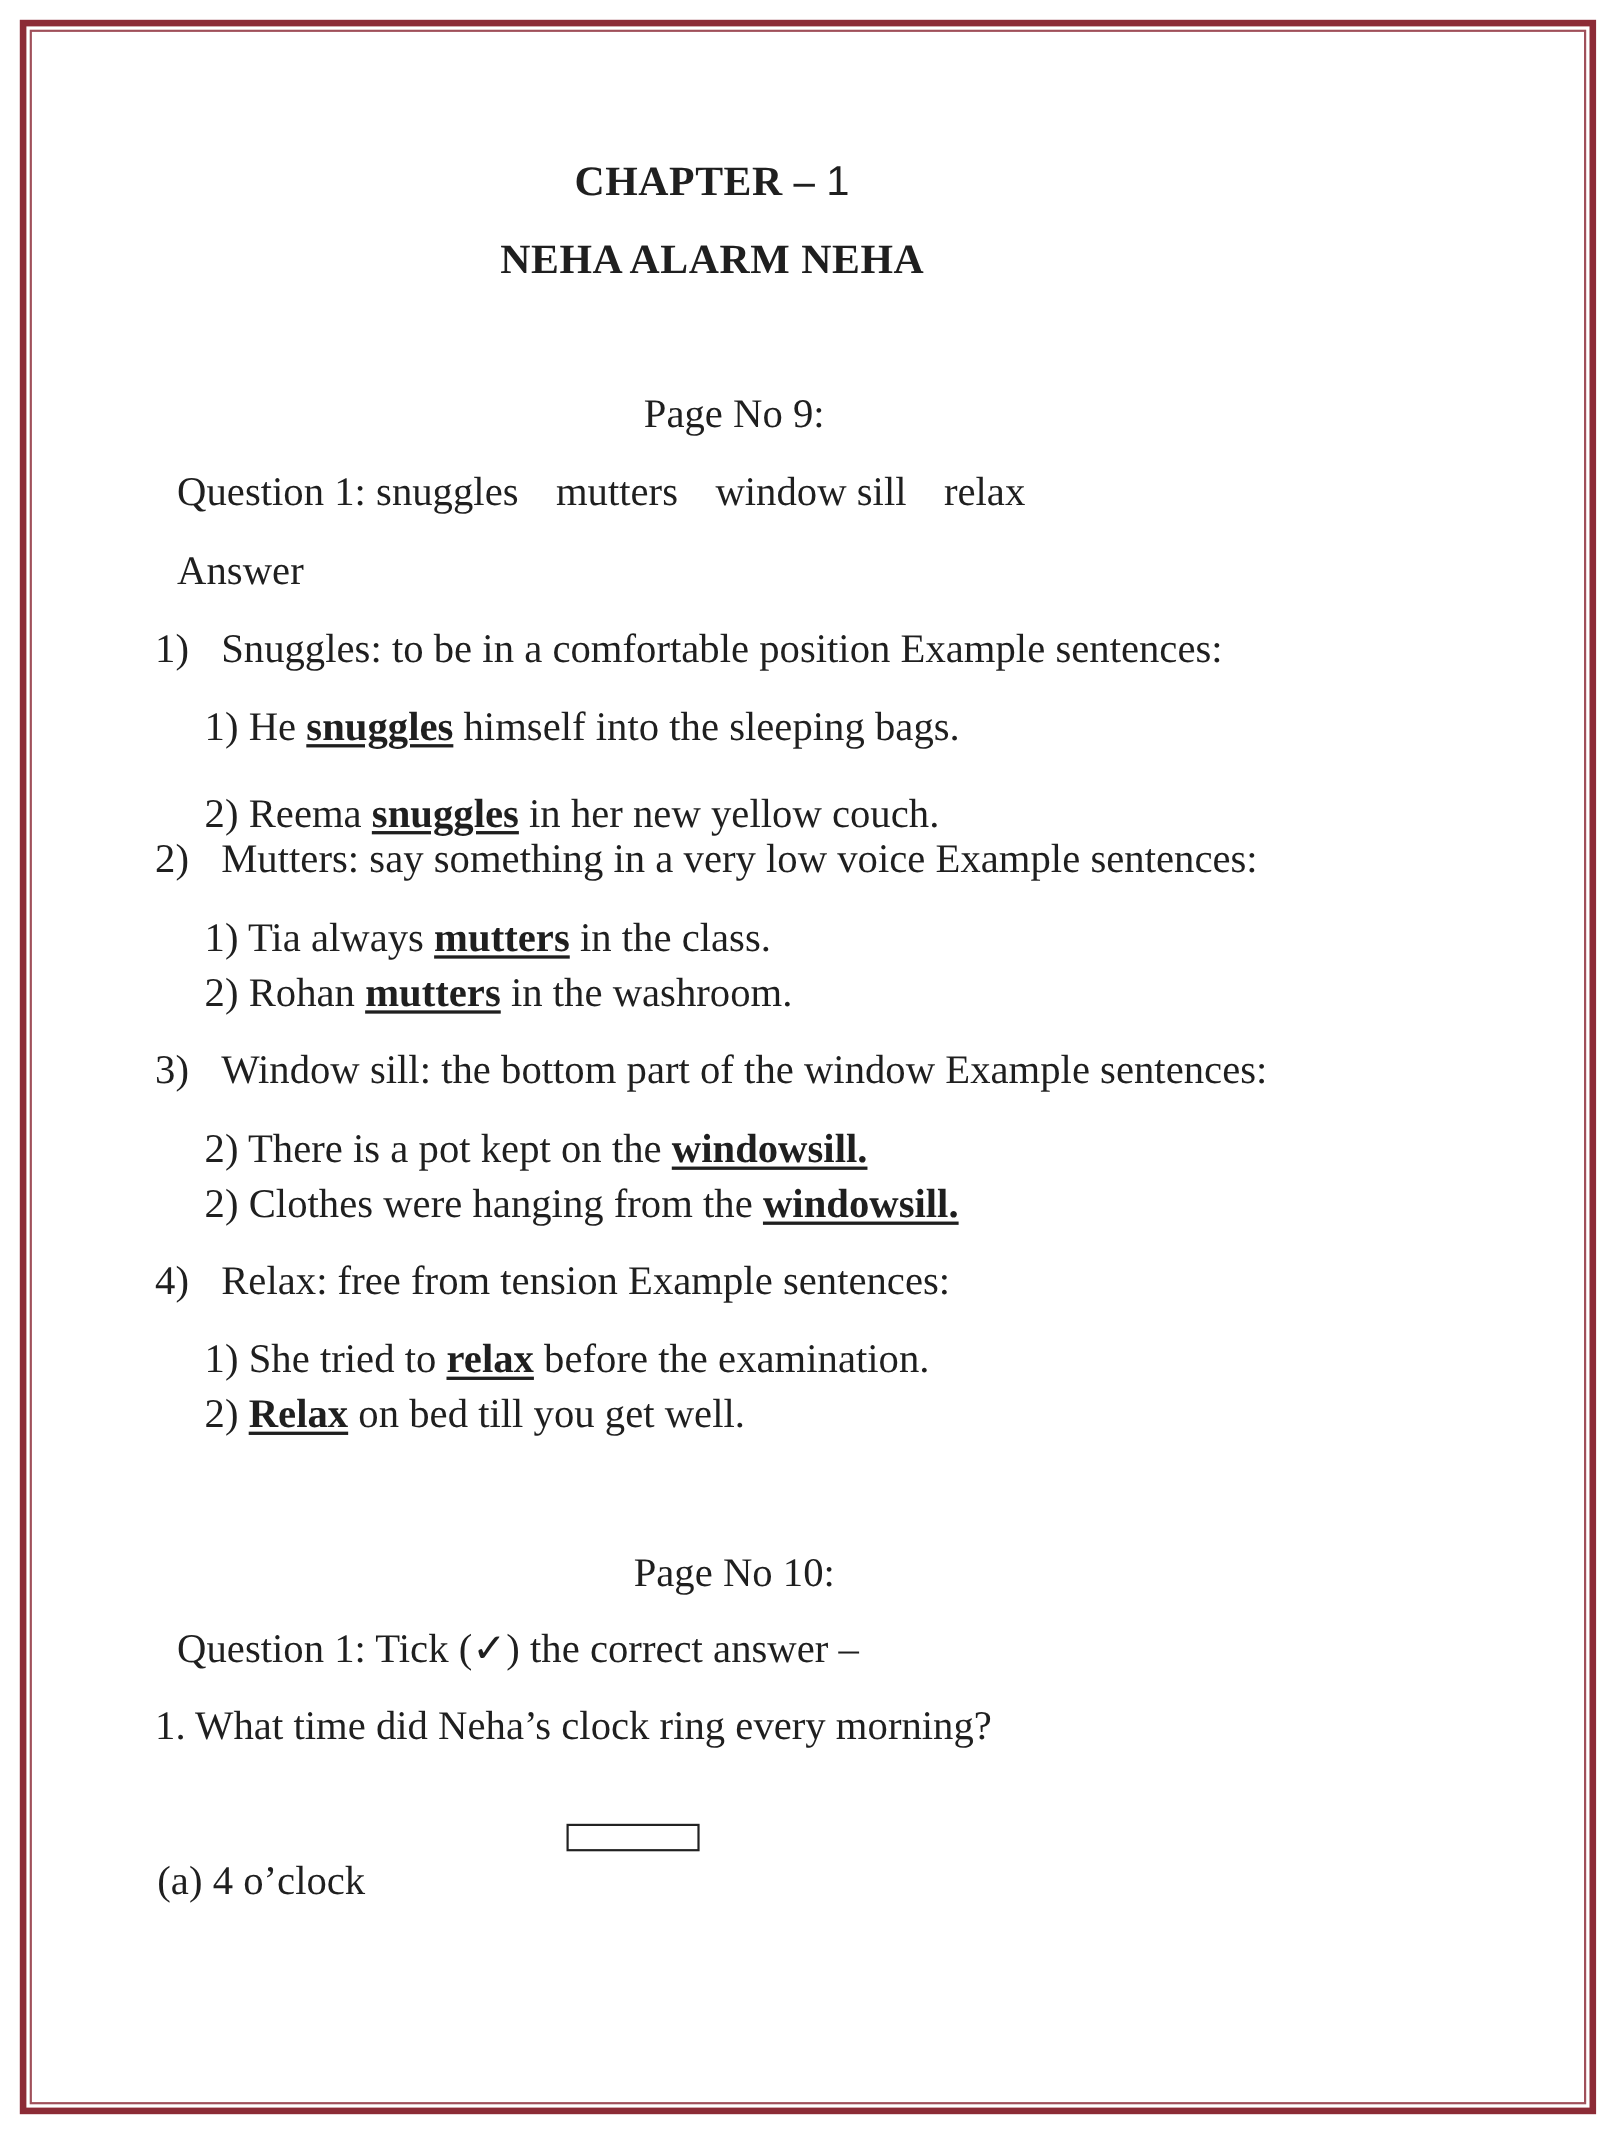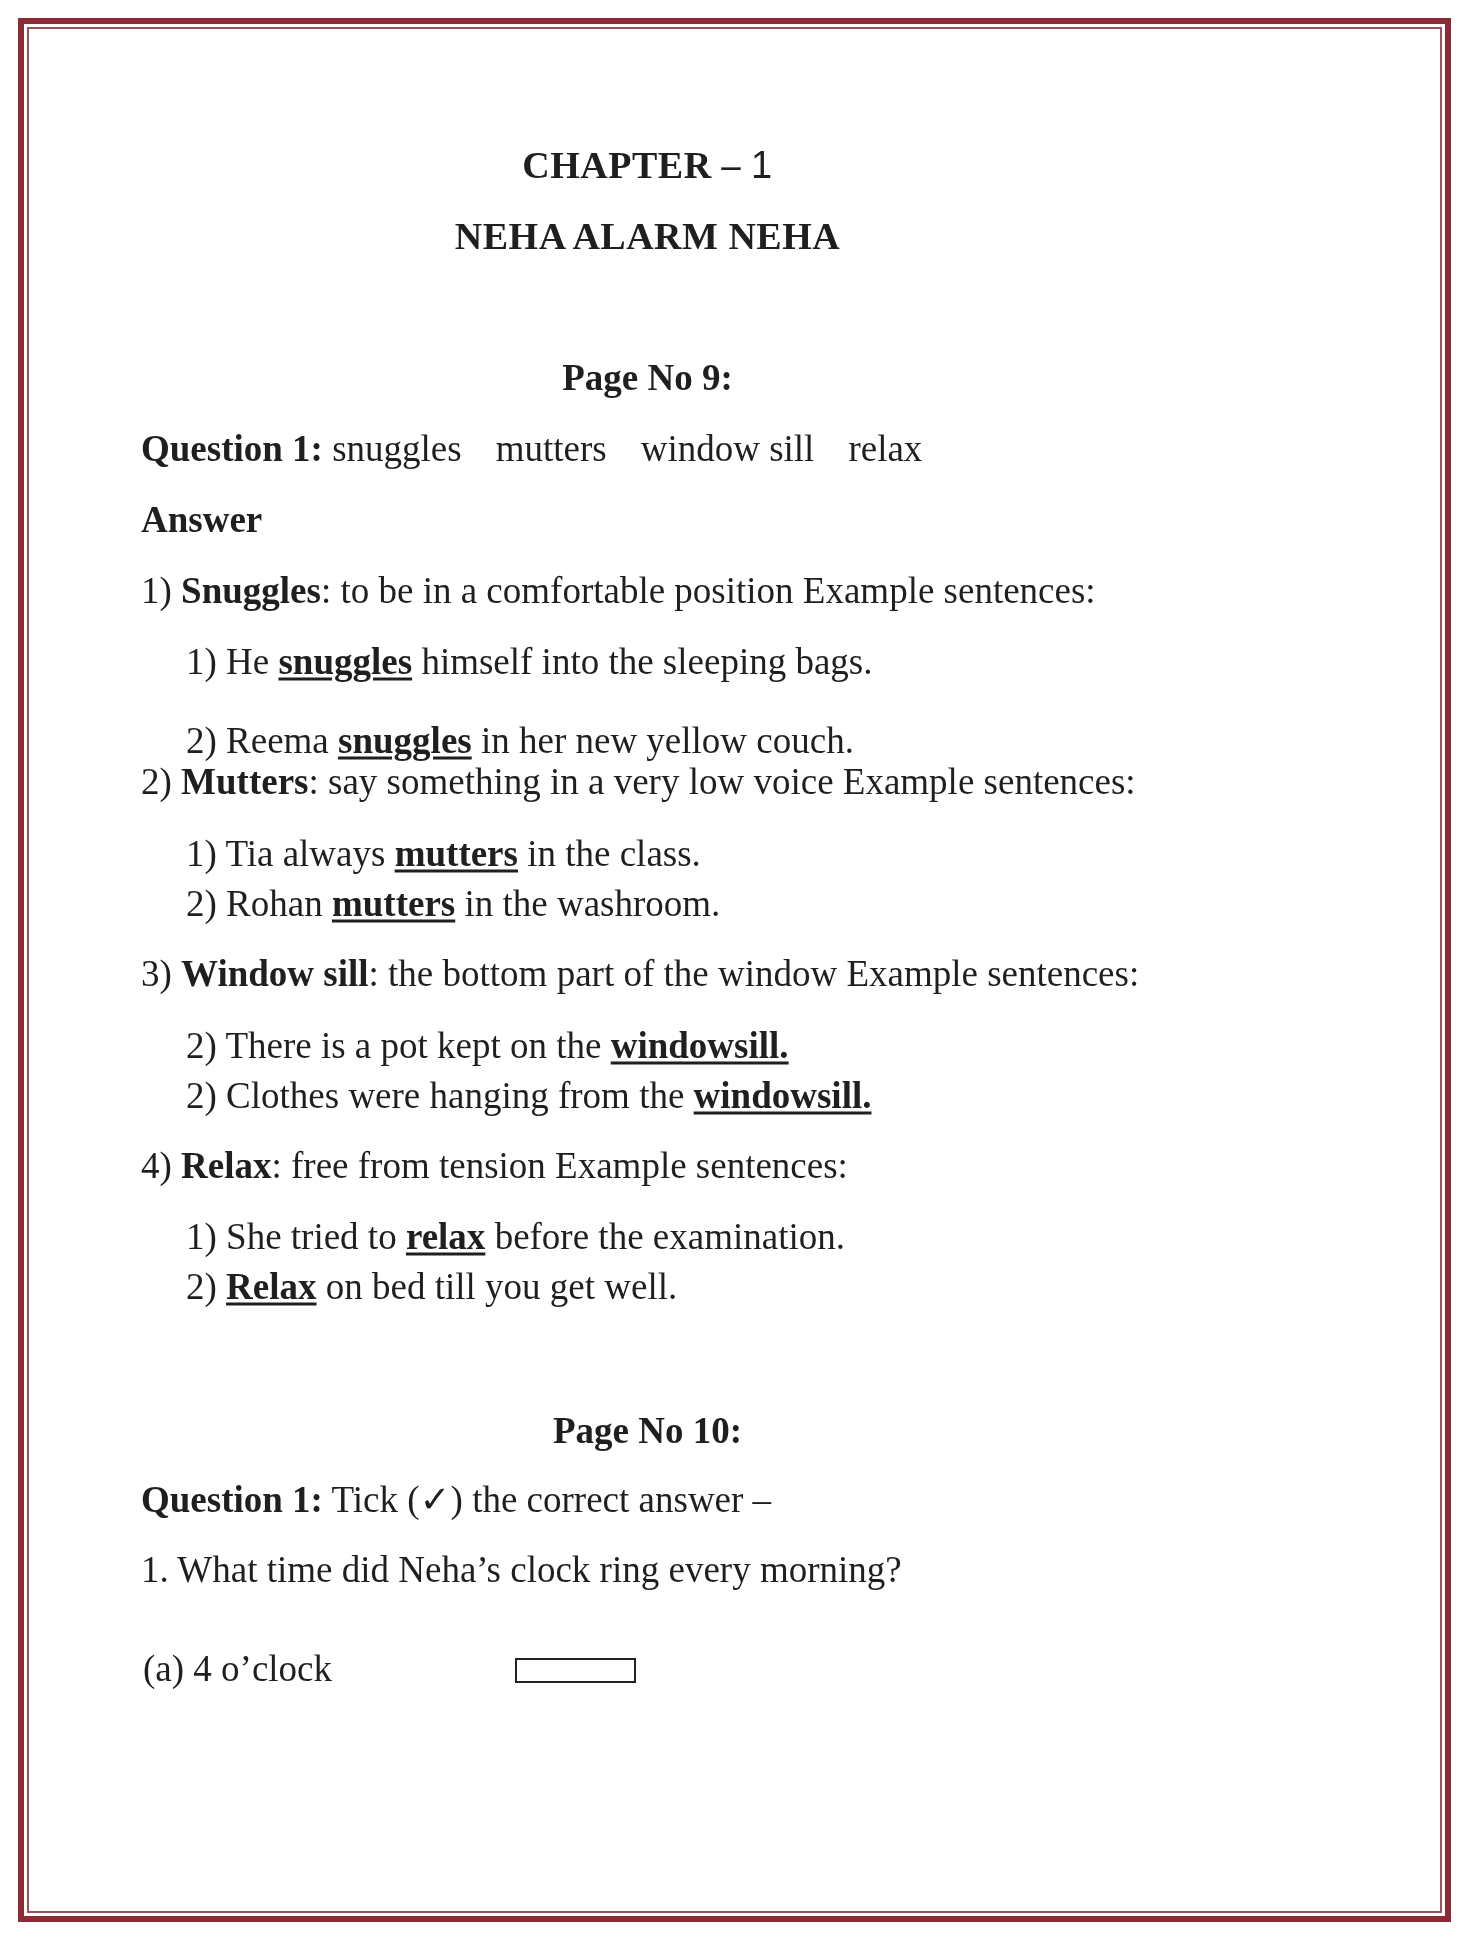--- a/index.html
+++ b/index.html
@@ -26,21 +26,21 @@
   .line {
     position: absolute;
     white-space: nowrap;
     font-size: 37px;
     line-height: 1;
     transform: translateY(-50%);
   }
   .center { left: 0; width: 1295px; text-align: center; }
   .h1 { font-weight: bold; font-size: 38px; letter-spacing: 0.5px; }
   .num { font-family: "Liberation Sans", "DejaVu Sans", sans-serif; font-weight: normal; }
-  .b { font-weight: bold; }
+  .b { font-weight: normal; margin-left: 20px; }
   .u { font-weight: bold; text-decoration: underline; text-decoration-thickness: 3px; text-underline-offset: 4px; }
   .l1 { left: 141px; }
   .l2 { left: 186px; }
   .gap { display: inline-block; width: 34px; }
   .tick-box {
     position: absolute; left: 515px; top: 1658px;
     width: 121px; height: 25px;
     border: 2px solid #222;
     box-sizing: border-box;
     background: #fff;
@@ -81,14 +81,14 @@
 <div class="line l1" style="top:1165px;"><span>4) </span><span class="b">Relax</span><span>: free from tension Example sentences:</span></div>
 <div class="line l2" style="top:1236px;"><span>1) She tried to </span><span class="u">relax</span><span> before the examination.</span></div>
 <div class="line l2" style="top:1286px;"><span>2) </span><span class="u">Relax</span><span> on bed till you get well.</span></div>
 
 <div class="line center b" style="top:1430px;">Page No 10:</div>
 
 <div class="line l1" style="top:1499px;"><span class="b">Question 1:</span><span> Tick (✓) the correct answer –</span></div>
 
 <div class="line l1" style="top:1569px;">1. What time did Neha’s clock ring every morning?</div>
 
-<div class="line" style="top:1668px; left:143px;">(a) 4 o’clock</div>
+<div class="line" style="top:1710px; left:143px;">(a) 4 o’clock</div>
 <div class="tick-box"></div>
 
 </body></html>

